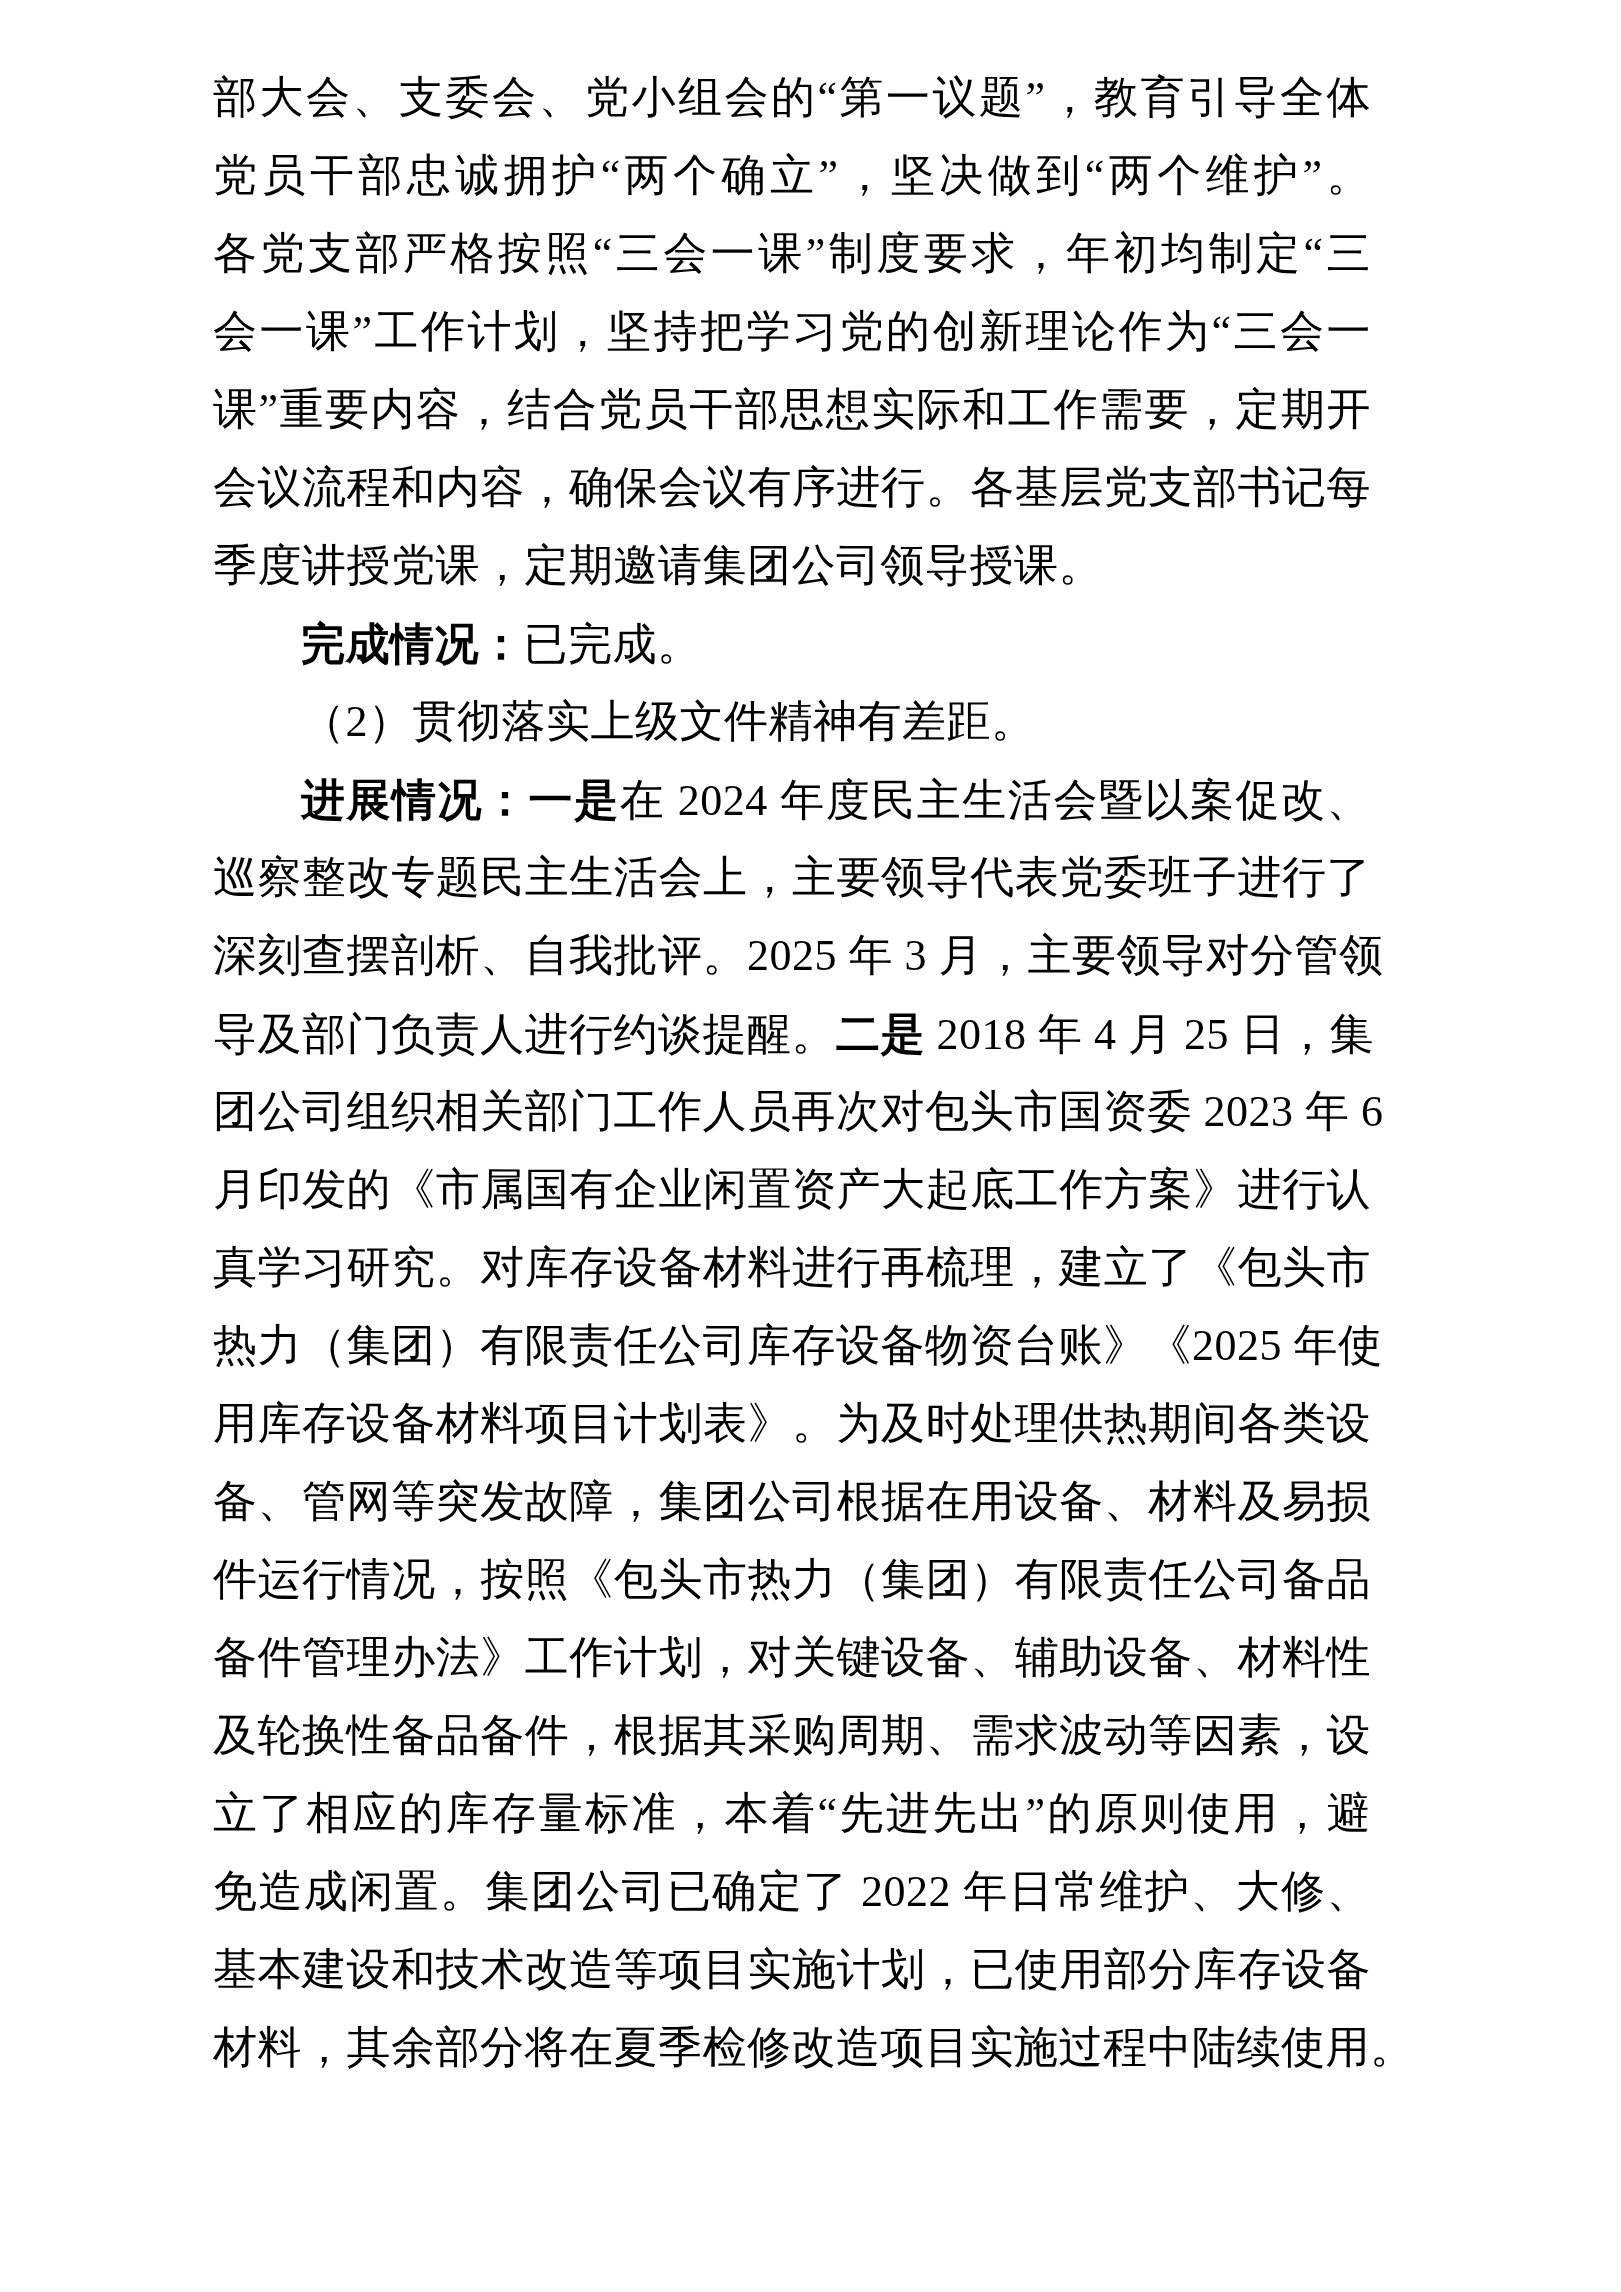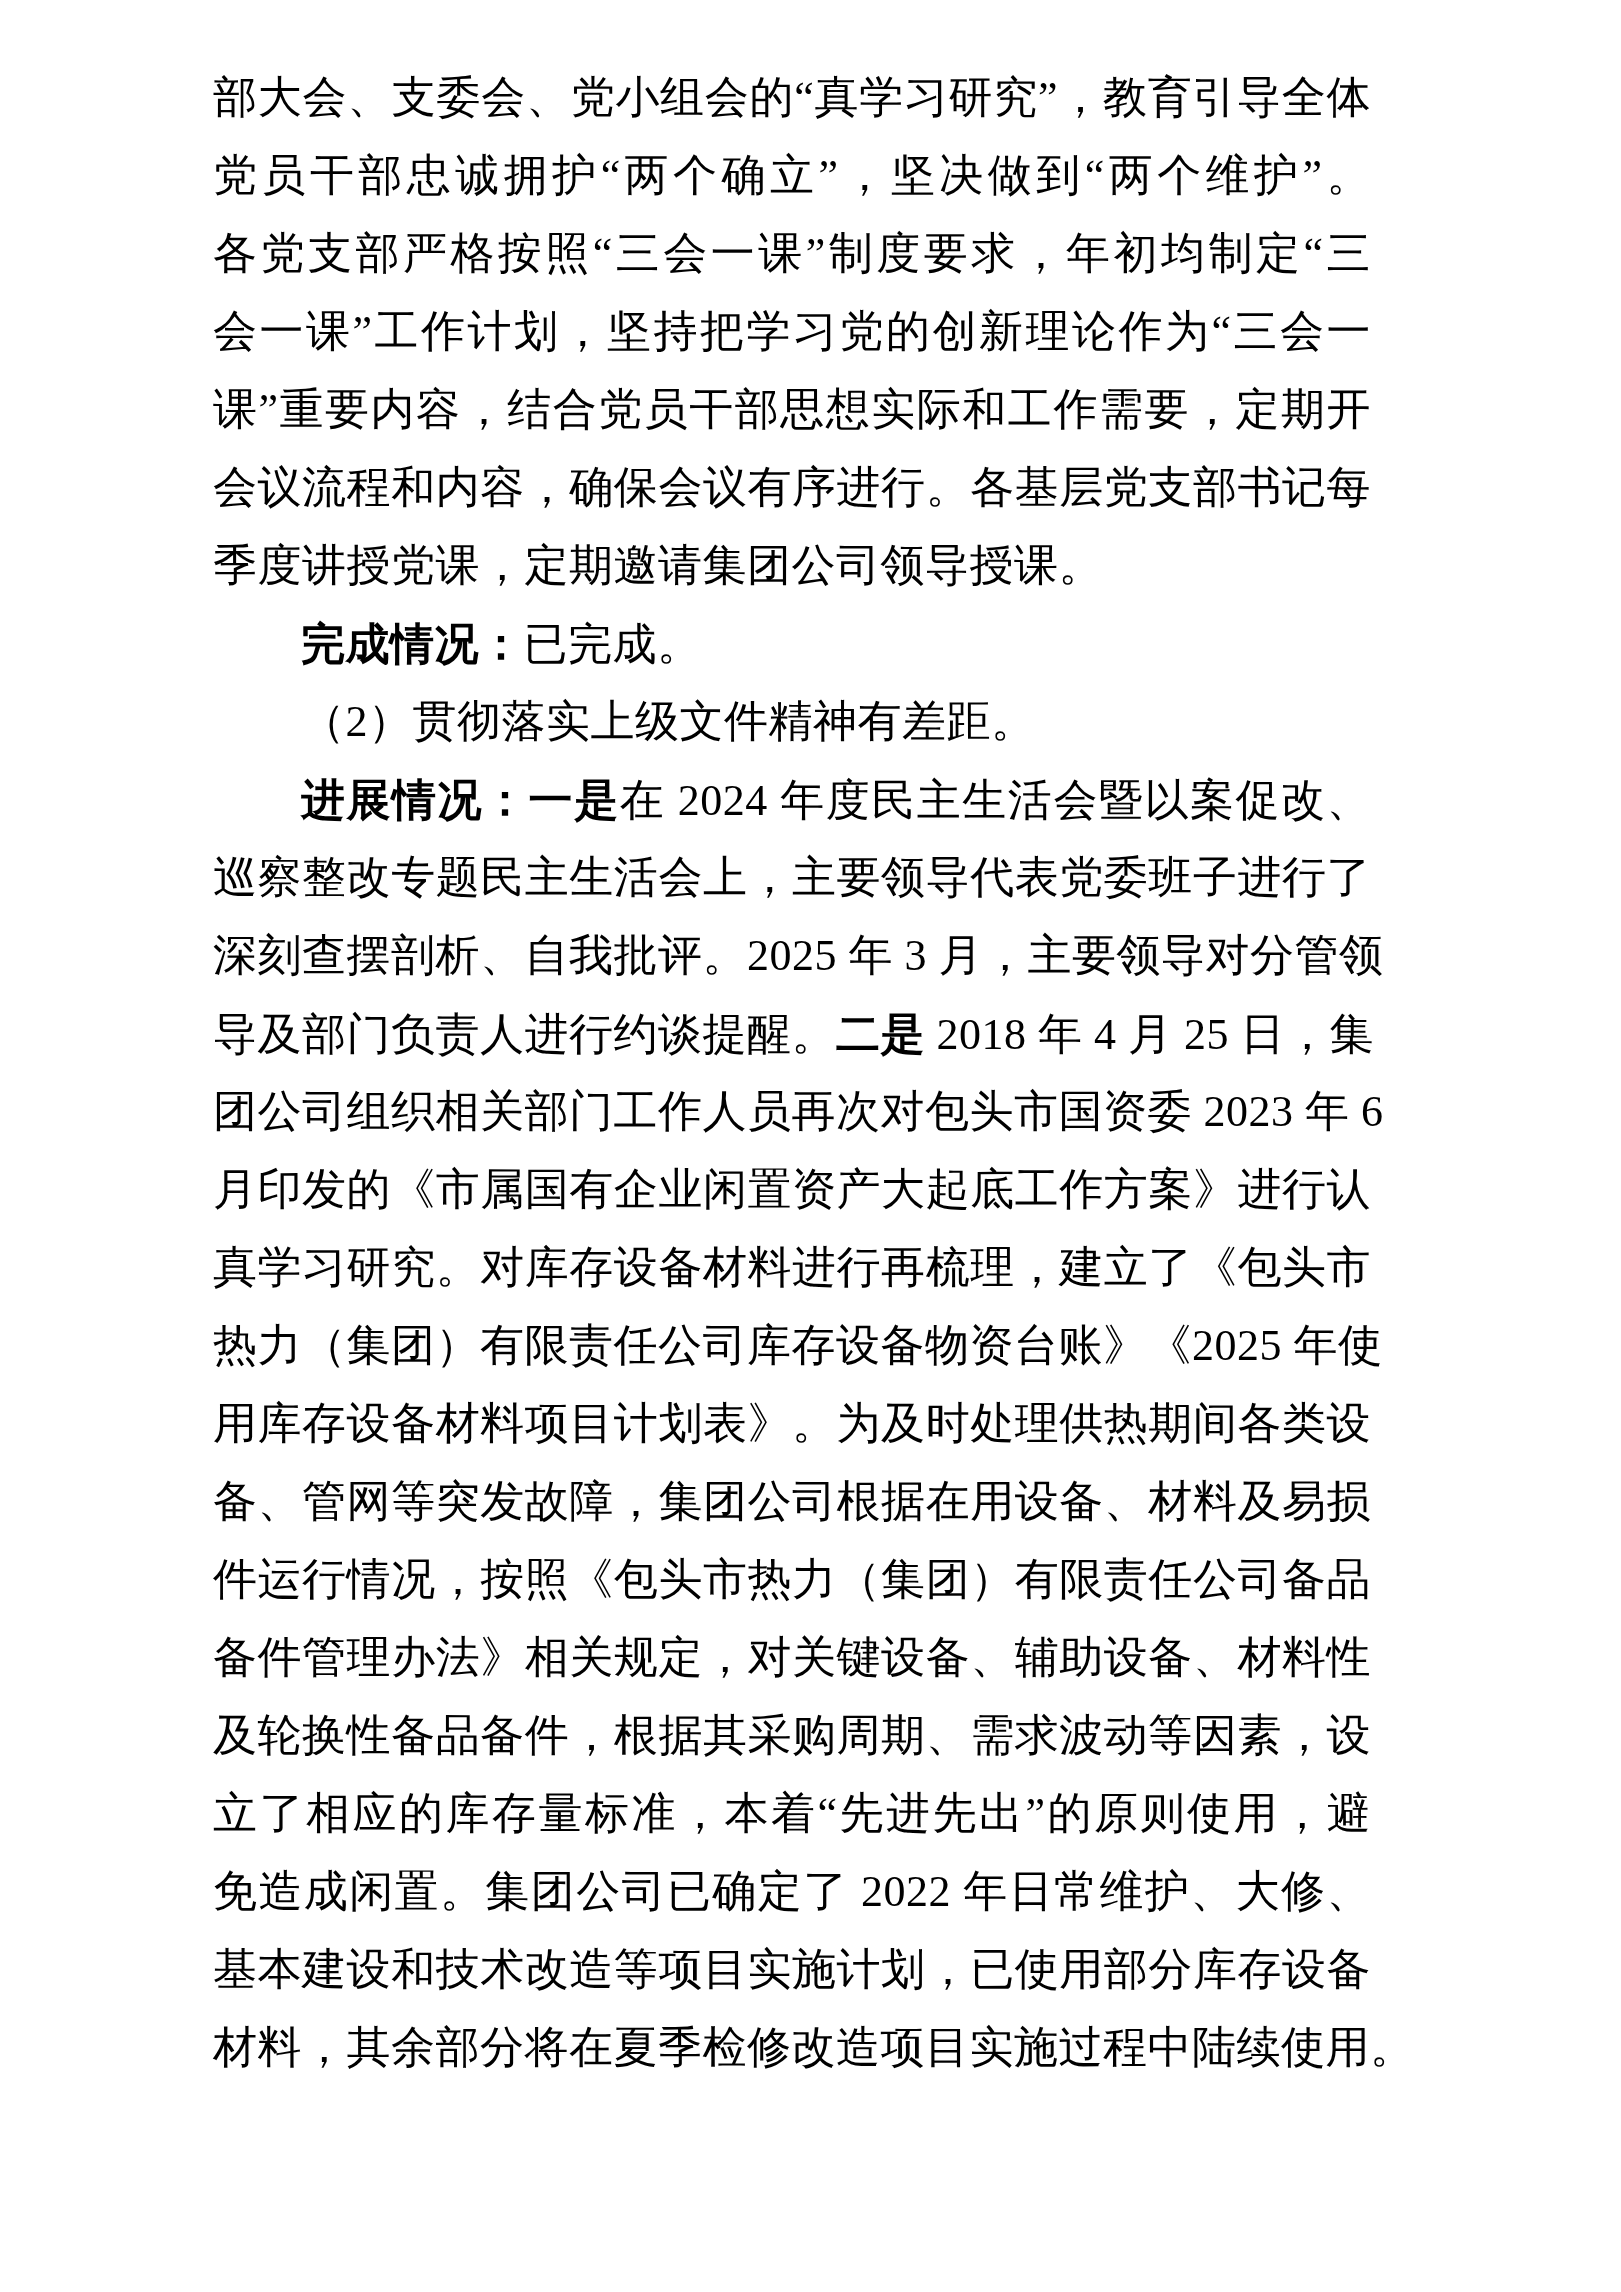--- a/index.html
+++ b/index.html
@@ -51,41 +51,41 @@
   .seg.b {
     font-weight: 700;
     font-family: "Liberation Sans", "DejaVu Sans", sans-serif;
   }
 </style>
 </head>
 <body>
 
 <div class="page">
   <div class="text-content">
-      <div class="line"><span class="seg">部大会、支委会、党小组会的“真学习研究”，教育引导全体</span></div>
+      <div class="line"><span class="seg">部大会、支委会、党小组会的“第一议题”，教育引导全体</span></div>
       <div class="line"><span class="seg">党员干部忠诚拥护“两个确立”，坚决做到“两个维护”。</span></div>
       <div class="line"><span class="seg">各党支部严格按照“三会一课”制度要求，年初均制定“三</span></div>
       <div class="line"><span class="seg">会一课”工作计划，坚持把学习党的创新理论作为“三会一</span></div>
       <div class="line"><span class="seg">课”重要内容，结合党员干部思想实际和工作需要，定期开</span></div>
       <div class="line"><span class="seg">会议流程和内容，确保会议有序进行。各基层党支部书记每</span></div>
       <div class="line nofill"><span class="seg">季度讲授党课，定期邀请集团公司领导授课。</span></div>
       <div class="line nofill ind"><span class="seg b">完成情况：</span><span class="seg">已完成。</span></div>
       <div class="line nofill ind"><span class="seg">（2）贯彻落实上级文件精神有差距。</span></div>
       <div class="line ind"><span class="seg b">进展情况：一是</span><span class="seg">在 2024 年度民主生活会暨以案促改、</span></div>
       <div class="line"><span class="seg">巡察整改专题民主生活会上，主要领导代表党委班子进行了</span></div>
       <div class="line"><span class="seg">深刻查摆剖析、自我批评。2025 年 3 月，主要领导对分管领</span></div>
       <div class="line"><span class="seg">导及部门负责人进行约谈提醒。</span><span class="seg b">二是</span><span class="seg"> 2018 年 4 月 25 日，集</span></div>
       <div class="line"><span class="seg">团公司组织相关部门工作人员再次对包头市国资委 2023 年 6</span></div>
       <div class="line"><span class="seg">月印发的《市属国有企业闲置资产大起底工作方案》进行认</span></div>
       <div class="line"><span class="seg">真学习研究。对库存设备材料进行再梳理，建立了《包头市</span></div>
       <div class="line"><span class="seg">热力（集团）有限责任公司库存设备物资台账》《2025 年使</span></div>
       <div class="line"><span class="seg">用库存设备材料项目计划表》。为及时处理供热期间各类设</span></div>
       <div class="line"><span class="seg">备、管网等突发故障，集团公司根据在用设备、材料及易损</span></div>
       <div class="line"><span class="seg">件运行情况，按照《包头市热力（集团）有限责任公司备品</span></div>
-      <div class="line"><span class="seg">备件管理办法》相关规定，对关键设备、辅助设备、材料性</span></div>
+      <div class="line"><span class="seg">备件管理办法》工作计划，对关键设备、辅助设备、材料性</span></div>
       <div class="line"><span class="seg">及轮换性备品备件，根据其采购周期、需求波动等因素，设</span></div>
       <div class="line"><span class="seg">立了相应的库存量标准，本着“先进先出”的原则使用，避</span></div>
       <div class="line"><span class="seg">免造成闲置。集团公司已确定了 2022 年日常维护、大修、</span></div>
       <div class="line"><span class="seg">基本建设和技术改造等项目实施计划，已使用部分库存设备</span></div>
       <div class="line"><span class="seg">材料，其余部分将在夏季检修改造项目实施过程中陆续使用。</span></div>
     </div>
 </div>
 
 
 </body></html>

